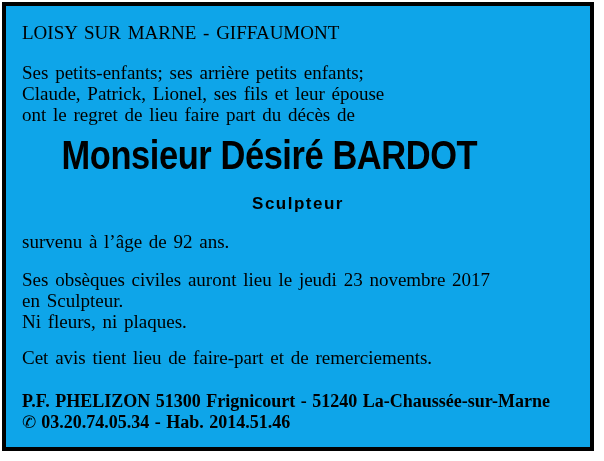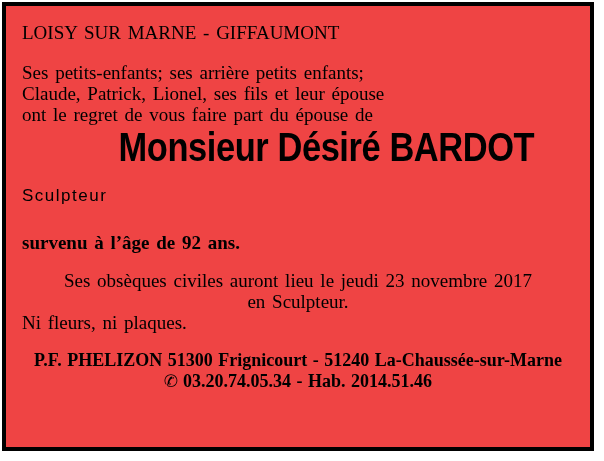--- a/index.html
+++ b/index.html
@@ -10,71 +10,71 @@
     height: 461px;
     overflow: hidden;
   }
   .notice-frame {
     position: absolute;
     left: 2px;
     top: 2px;
     width: 592px;
     height: 449px;
     border: 4px solid #000000;
-    background: #ef4444;
+    background: #0ea5e9;
     box-sizing: border-box;
     font-family: "Liberation Serif", serif;
     color: #000000;
   }
   .inner {
     padding: 16px 16px 0 16px;
   }
   .body-line {
     font-size: 19px;
     line-height: 21px;
     word-spacing: 2px;
     white-space: nowrap;
   }
   .city-header {
     margin: 0;
   }
   .family-block {
     margin-top: 19px;
   }
   .deceased-name {
-    margin-top: 1px;
-    text-align: right;
+    margin-top: 9px;
+    text-align: left;
     line-height: 42px;
     white-space: nowrap;
   }
   .deceased-name .condensed {
     display: inline-block;
     font-family: "Liberation Sans", sans-serif;
     font-weight: bold;
     font-size: 41px;
     letter-spacing: -0.5px;
     transform: scaleX(0.84);
     transform-origin: center;
   }
   .profession {
     margin-top: 9px;
-    text-align: left;
+    text-align: center;
     font-family: "Liberation Sans", sans-serif;
-    font-weight: normal;
+    font-weight: bold;
     font-size: 17px;
     line-height: 20px;
     letter-spacing: 1.5px;
   }
-  .age-line   { margin-top: 26px; font-weight: bold; }
-  .funeral-block { margin-top: 17px; text-align: center; }
+  .age-line   { margin-top: 17px; }
+  .funeral-block { margin-top: 17px; }
   .flowers-line  { }
   .thanks-line   { margin-top: 15px; }
   .footer-block {
-    margin-top: 17px;
-    text-align: center;
+    margin-top: 23px;
+    text-align: left;
     font-weight: bold;
     font-size: 18px;
     line-height: 21px;
     word-spacing: 1px;
     white-space: nowrap;
   }
   .phone-row { line-height: 21px; }
   .phone-icon {
     font-family: "DejaVu Sans", sans-serif;
     font-weight: normal;
@@ -86,38 +86,39 @@
 <body>
 
 <div class="notice-frame">
   <div class="inner">
 
     <div class="body-line city-header">LOISY SUR MARNE - GIFFAUMONT</div>
 
     <div class="family-block">
       <div class="body-line">Ses petits-enfants; ses arrière petits enfants;</div>
       <div class="body-line">Claude, Patrick, Lionel, ses fils et leur épouse</div>
-      <div class="body-line">ont le regret de vous faire part du épouse de</div>
+      <div class="body-line">ont le regret de lieu faire part du décès de</div>
     </div>
 
     <div class="deceased-name">
       <span class="condensed">Monsieur Désiré BARDOT</span>
     </div>
 
     <div class="profession">Sculpteur</div>
 
     <div class="body-line age-line">survenu à l’âge de 92 ans.</div>
 
     <div class="funeral-block">
       <div class="body-line">Ses obsèques civiles auront lieu le jeudi 23 novembre 2017</div>
       <div class="body-line">en Sculpteur.</div>
     </div>
 
     <div class="body-line flowers-line">Ni fleurs, ni plaques.</div>
 
+    <div class="body-line thanks-line">Cet avis tient lieu de faire-part et de remerciements.</div>
 
     <div class="footer-block">
       <div>P.F. PHELIZON 51300 Frignicourt - 51240 La-Chaussée-sur-Marne</div>
       <div class="phone-row">
         <span class="phone-icon">✆</span><span>03.20.74.05.34 - Hab. 2014.51.46</span>
       </div>
     </div>
 
   </div>
 </div>

